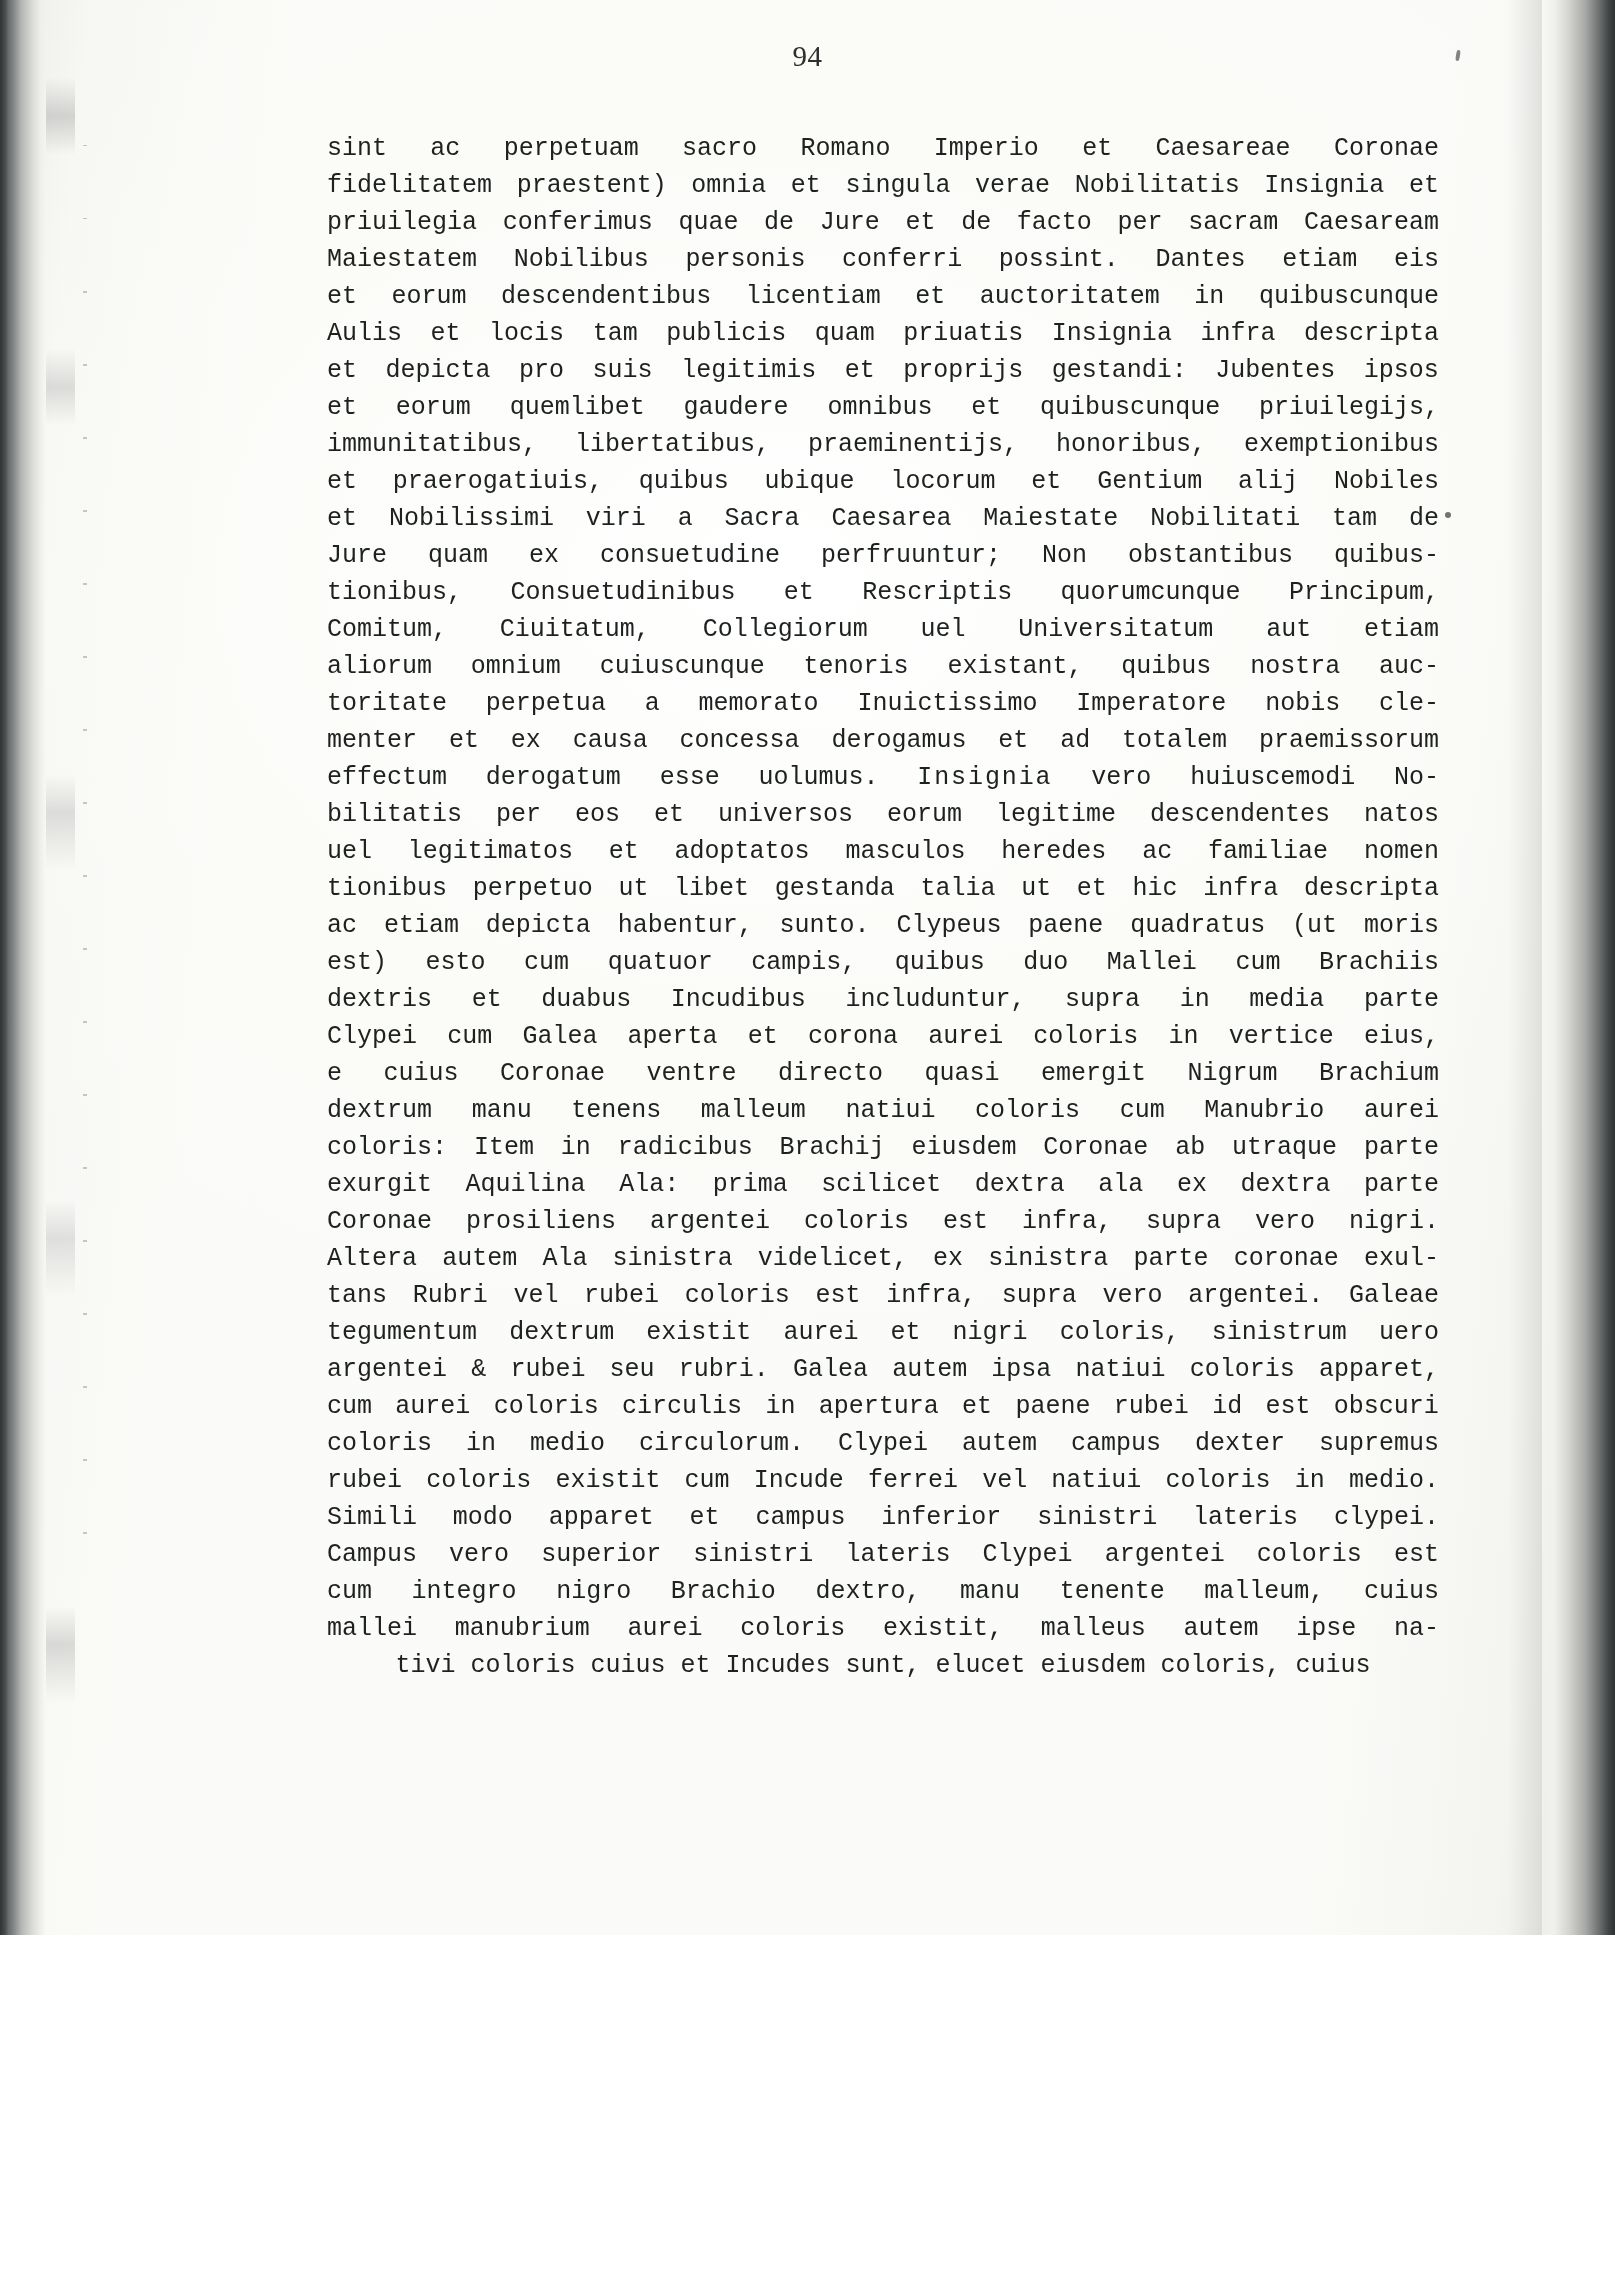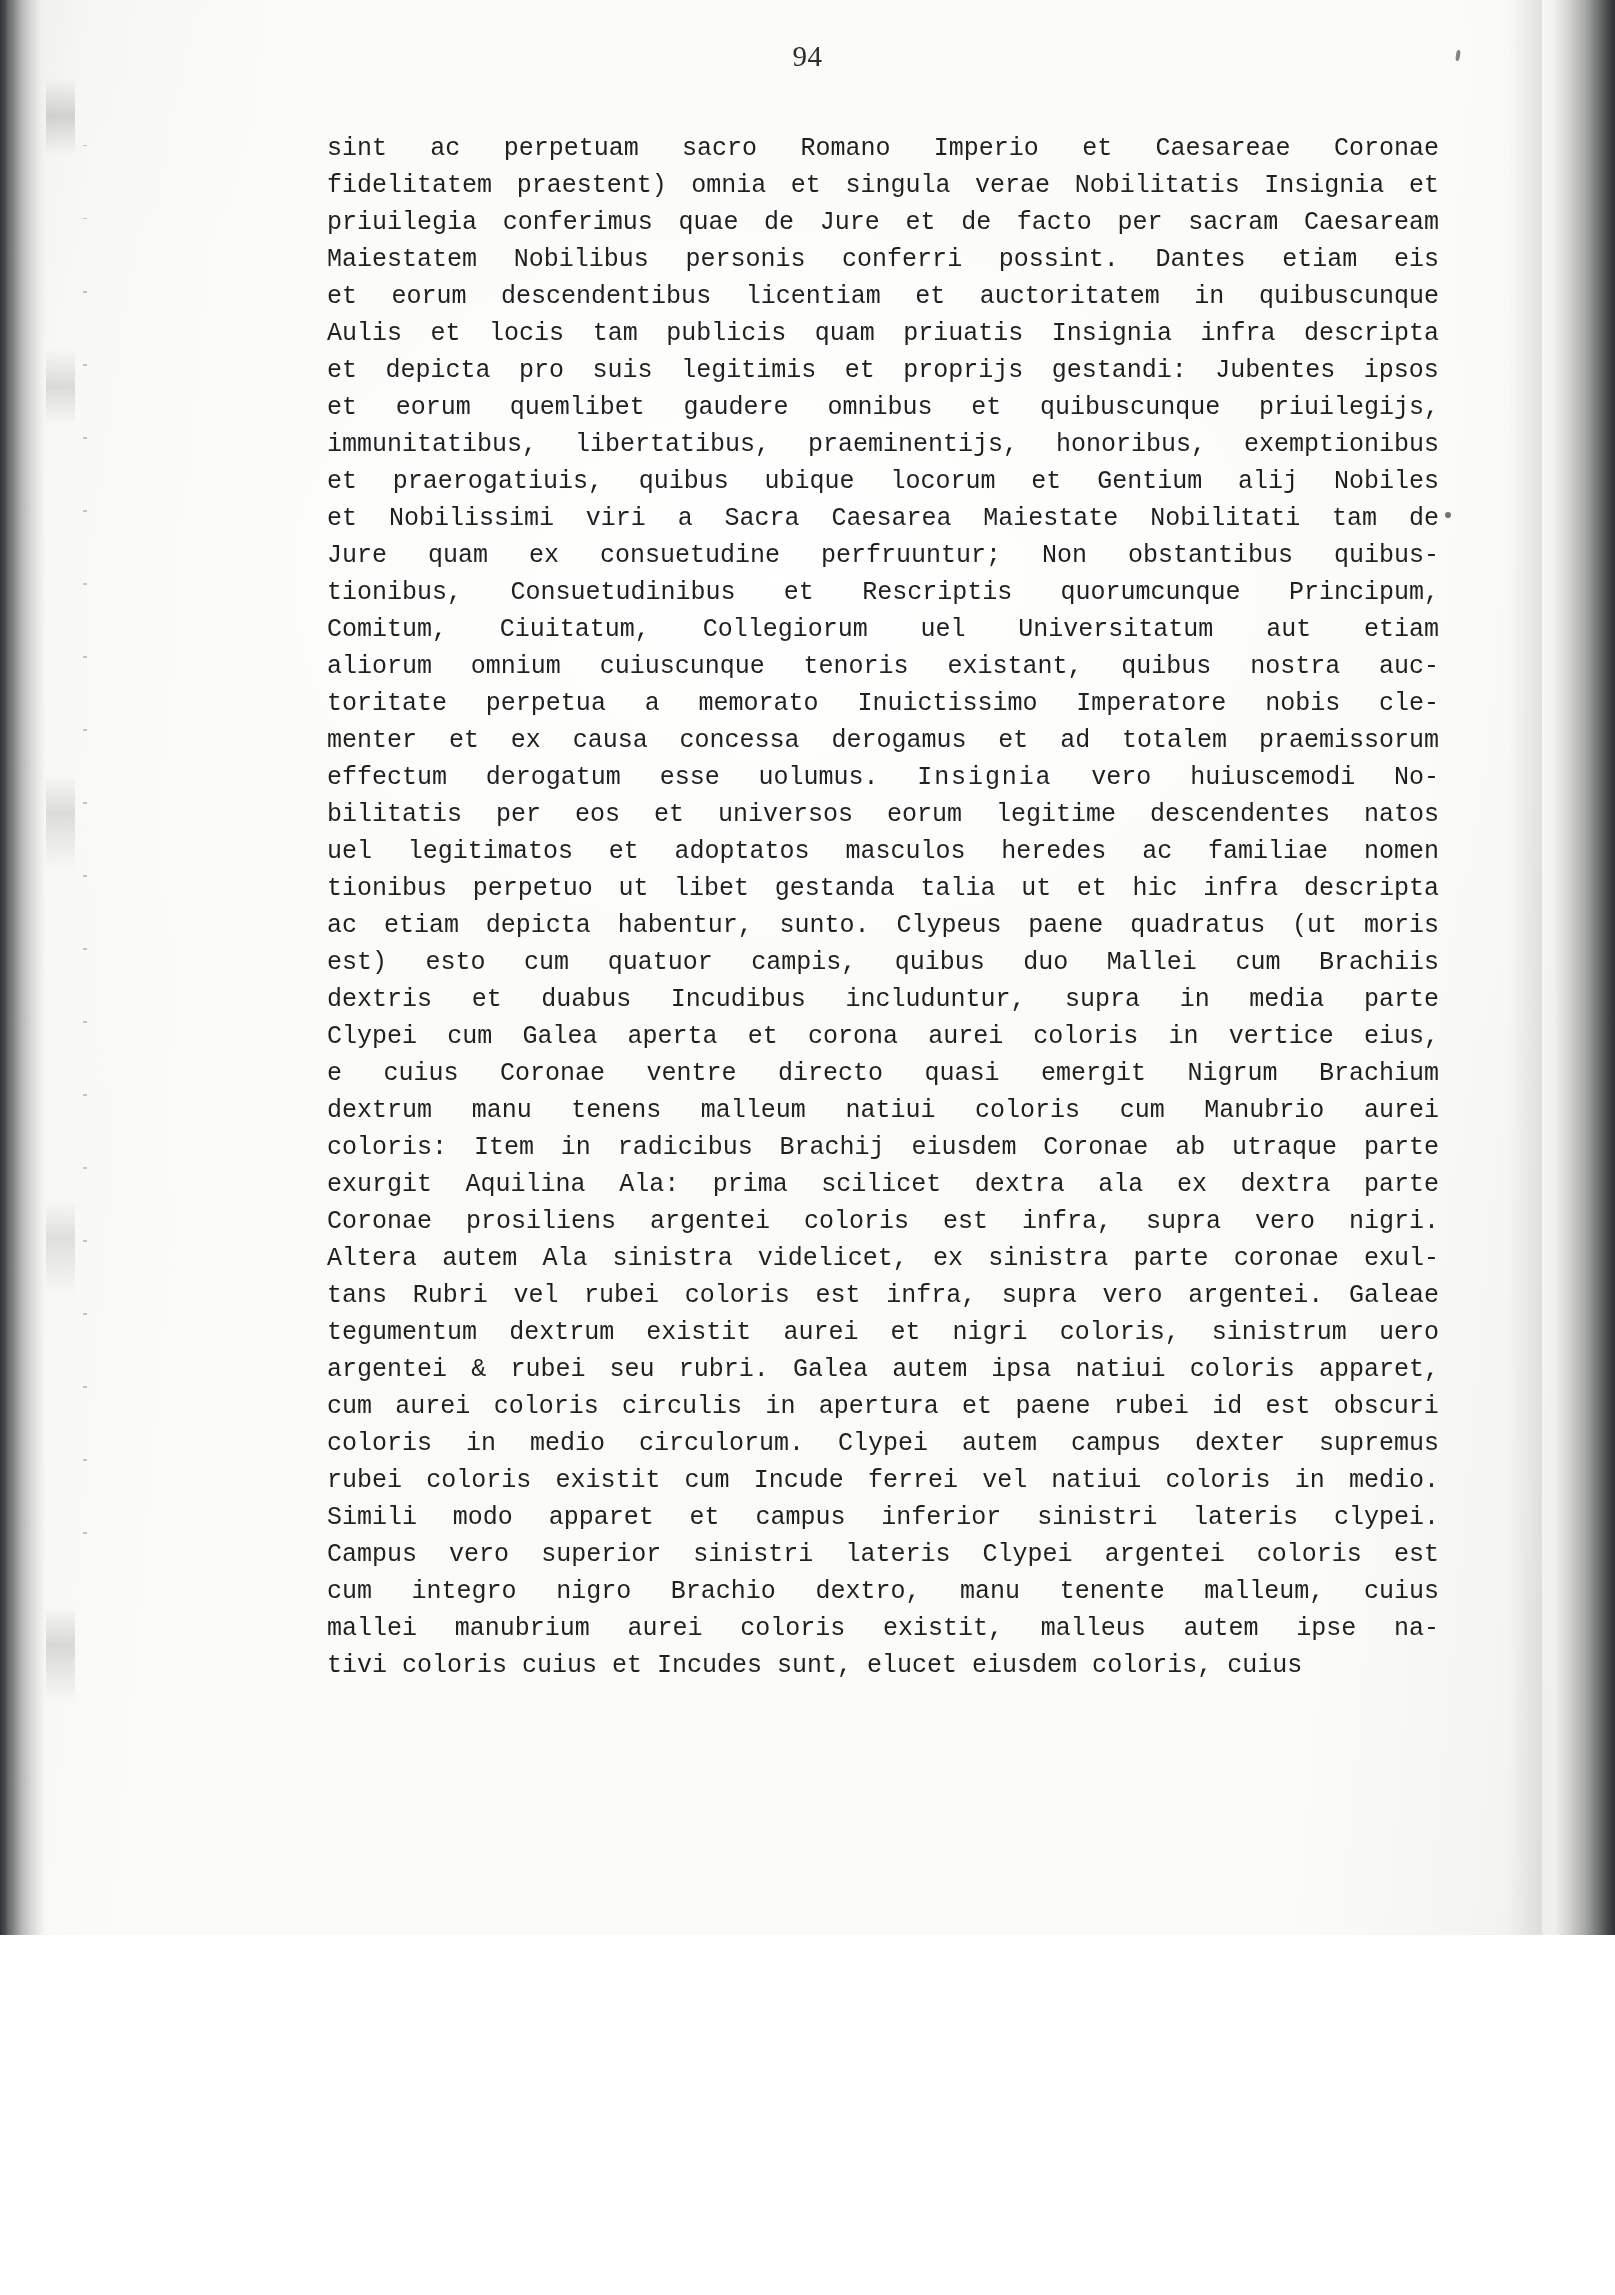--- a/index.html
+++ b/index.html
@@ -158,21 +158,21 @@
   .line.j {
     display: flex;
     justify-content: space-between;
     white-space: nowrap;
   }
   .line.j > span.w {
     display: inline-block;
   }
   .line.last {
     display: block;
-    text-align: left;
+    text-align: center;
   }
 
   .emph {
     letter-spacing: 1.9px;
   }
 </style>
 </head>
 <body>
 
 <div class="page">

